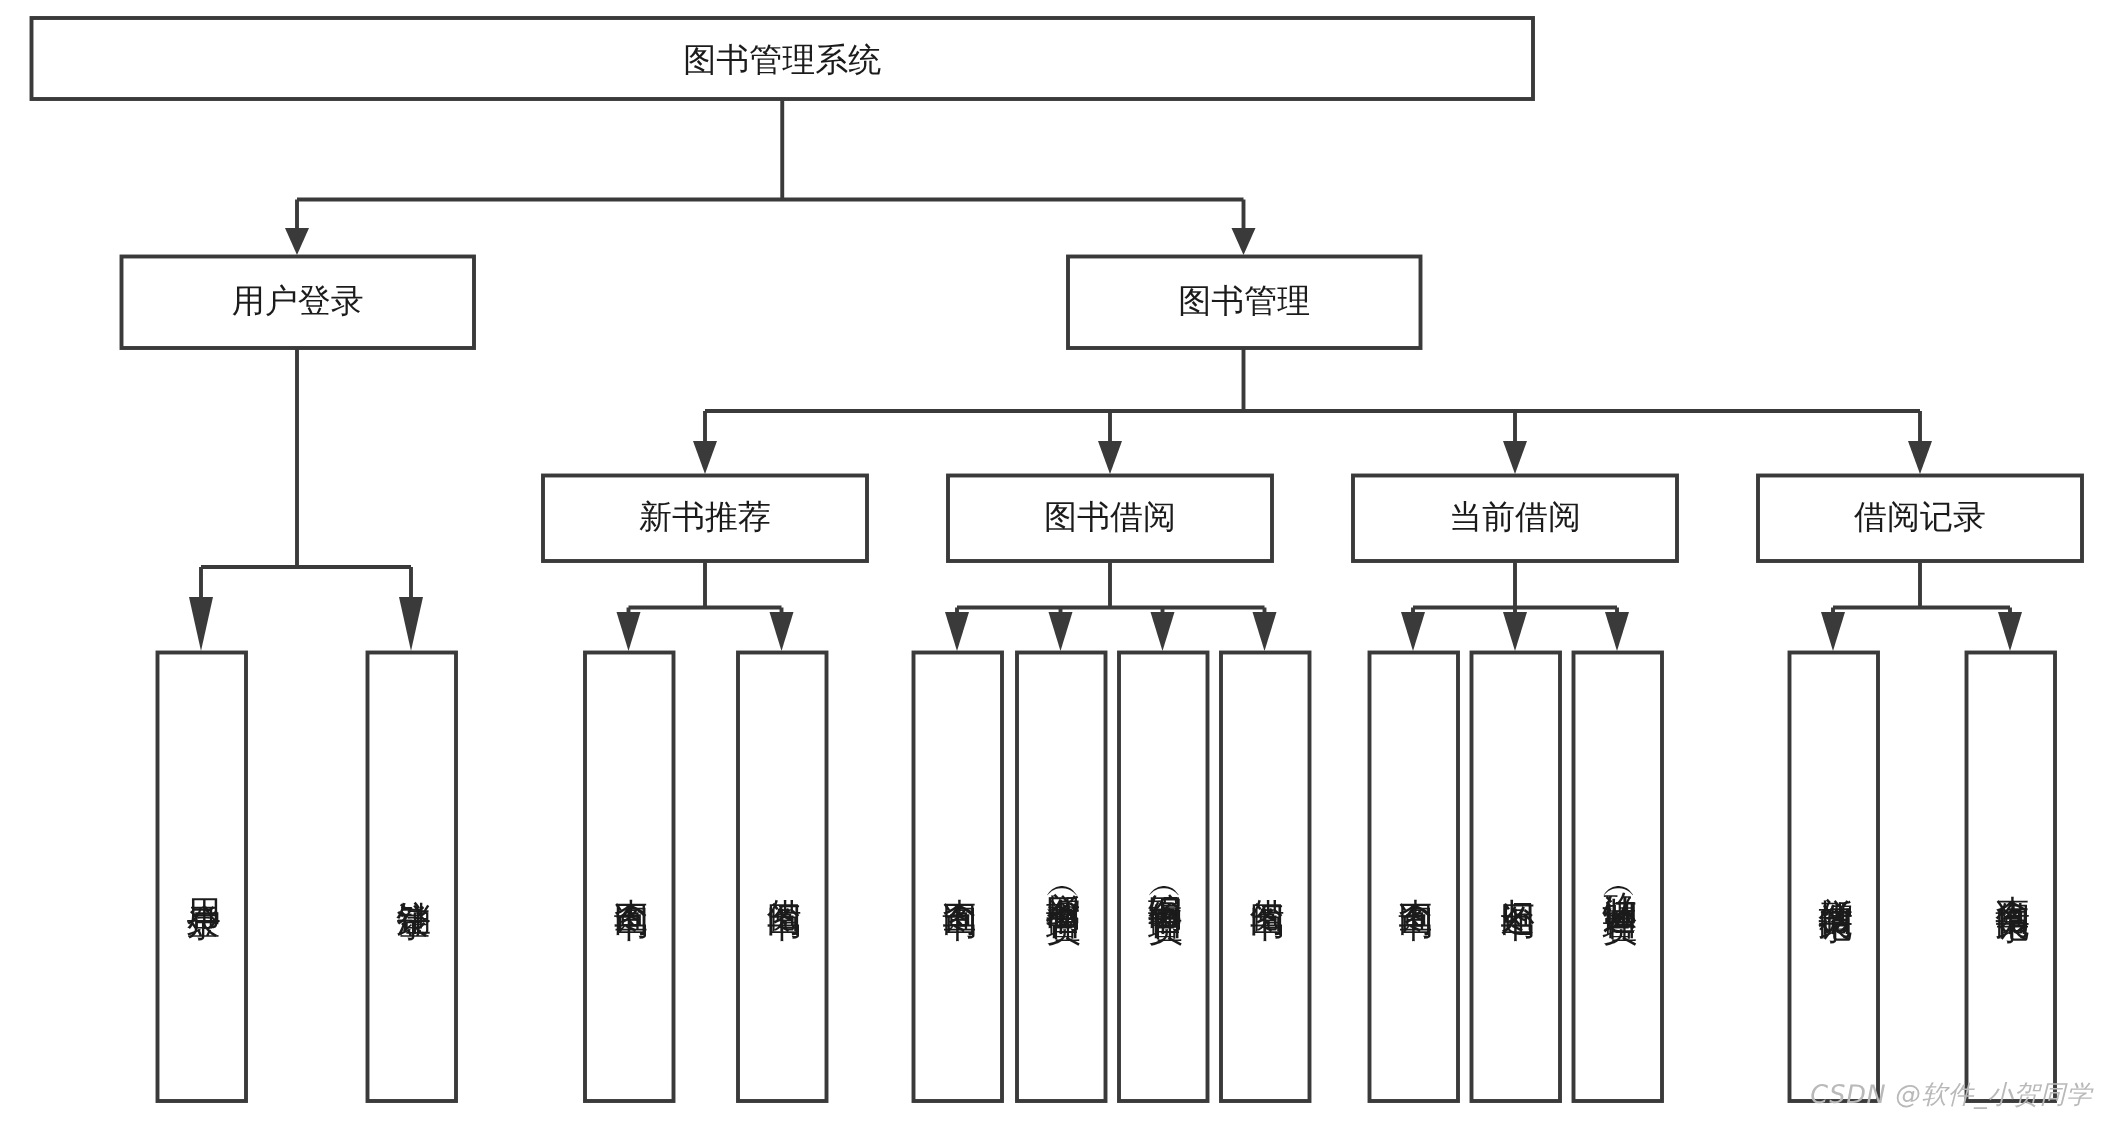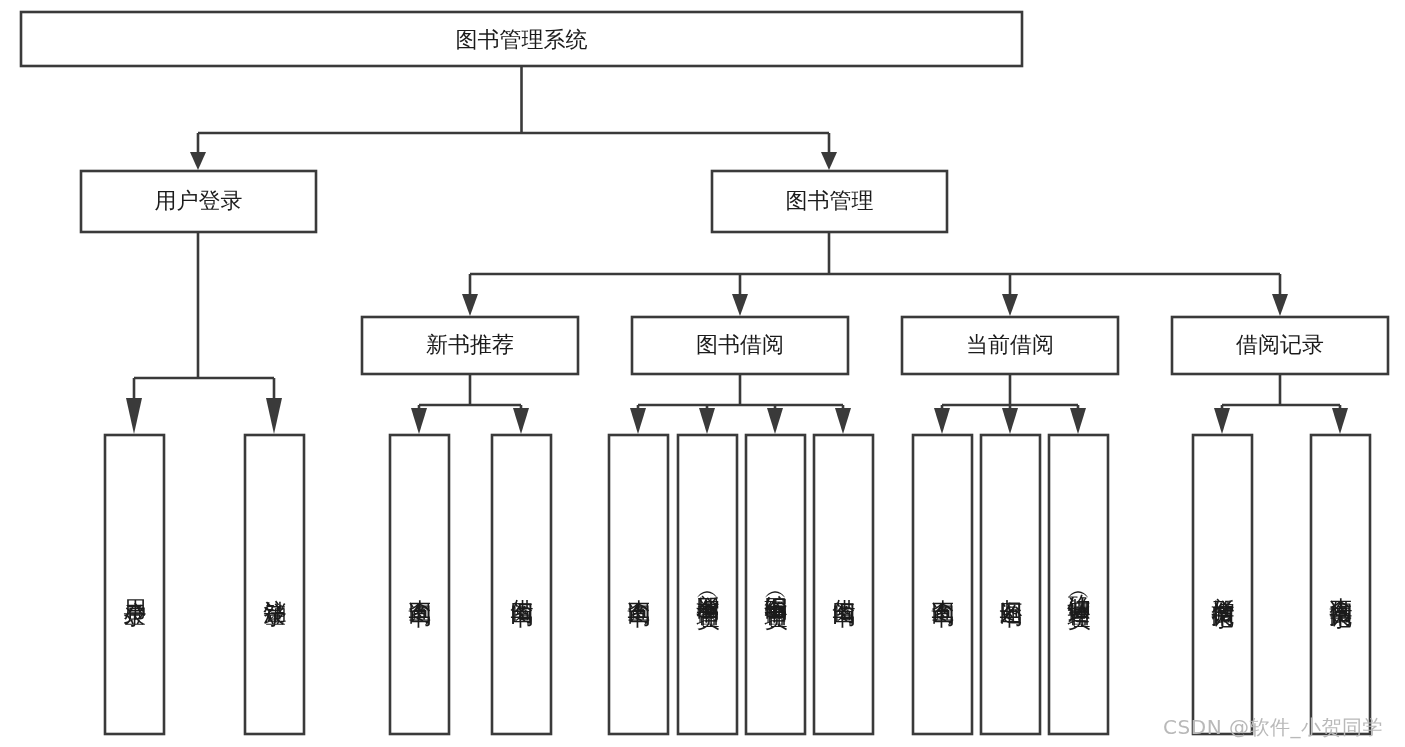--- a/index.html
+++ b/index.html
@@ -62,27 +62,28 @@
     text-orientation: upright;
     font-family: "DejaVu Sans", "Liberation Sans", sans-serif;
     font-size: 23px;
     line-height: 1.12;
     letter-spacing: 2px;
     color: #1b1b1b;
     white-space: nowrap;
   }
   .watermark {
     position: absolute;
-    right: 22px;
+    right: 10px;
     bottom: 6px;
     font-family: "DejaVu Sans", "Liberation Sans", sans-serif;
-    font-size: 20px;
+    font-size: 17px;
     color: #b9b9b9;
     letter-spacing: 0.5px;
     white-space: nowrap;
+    font-style: italic;
   }
 </style>
 </head>
 <body>
 
 <div id="diagram-root">
 
   <svg id="diagram-svg" viewBox="0 0 1405 747">
 
     <g>

